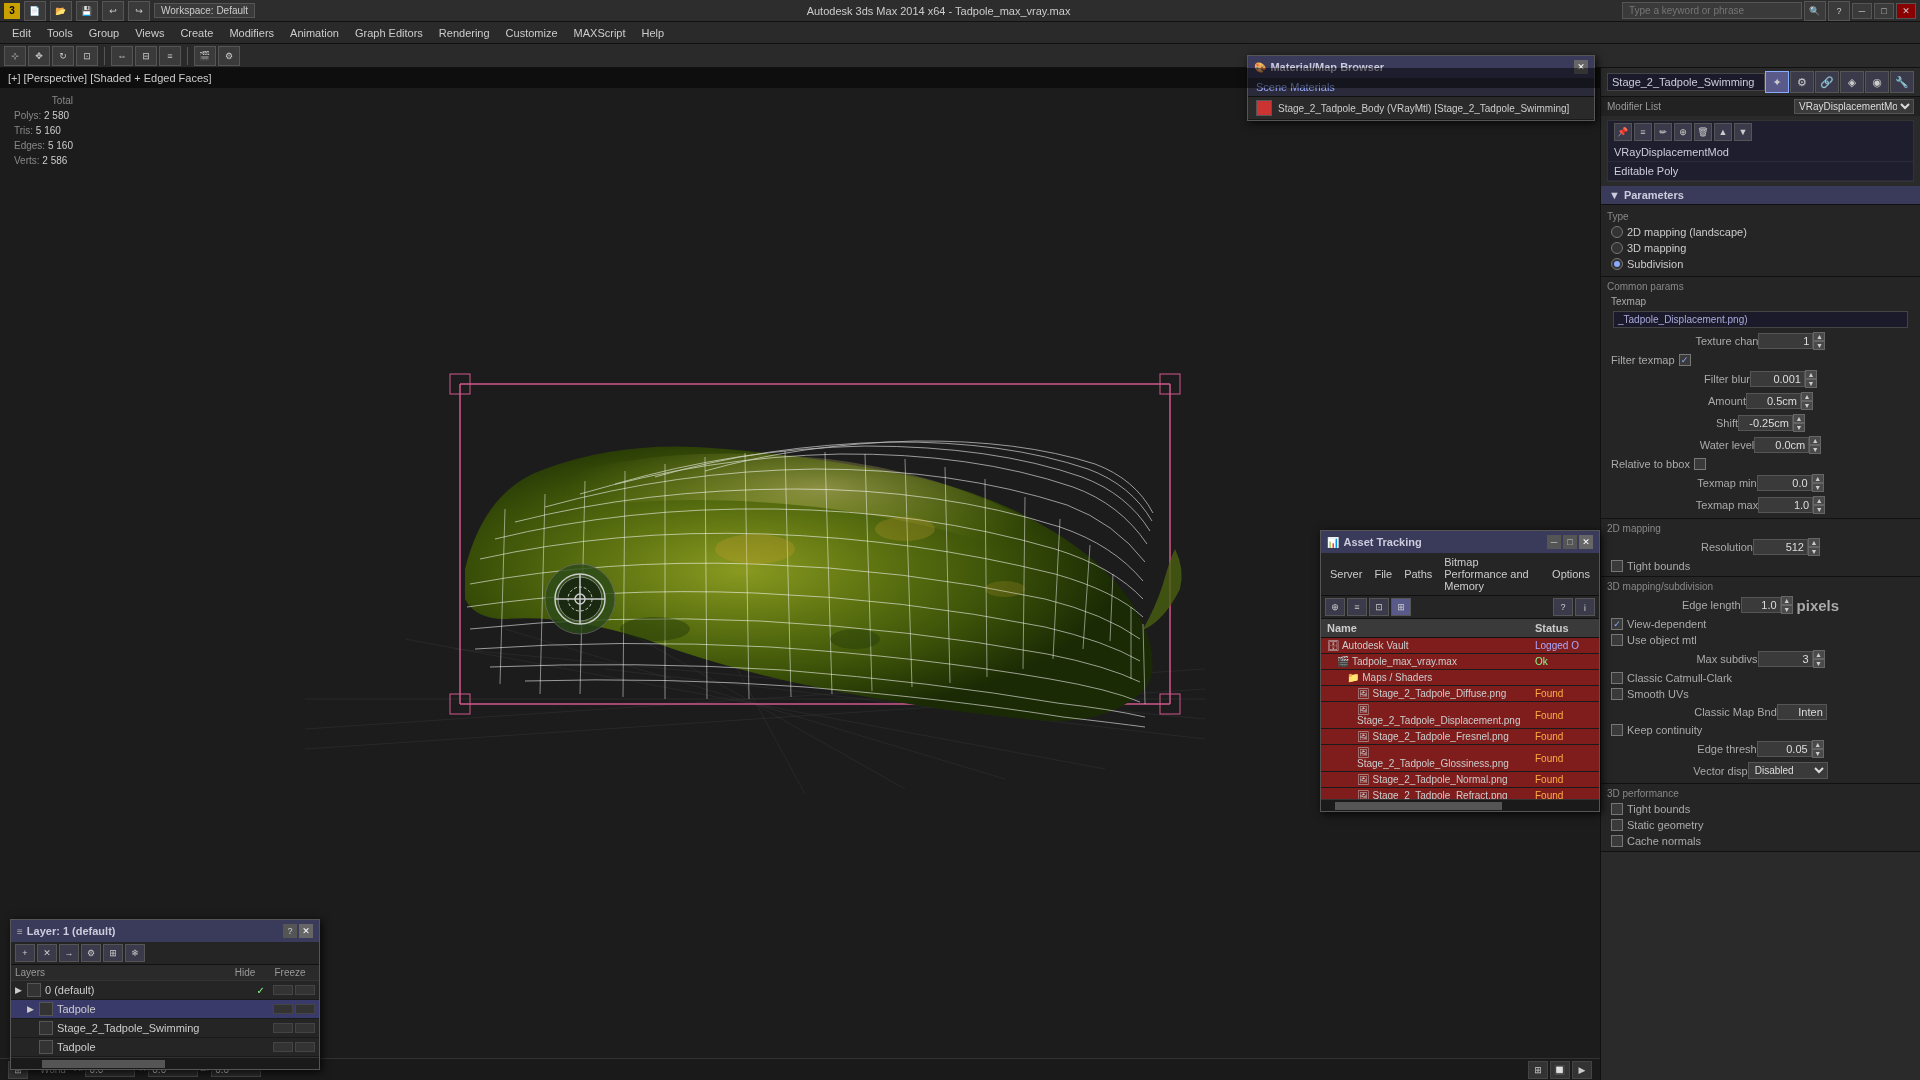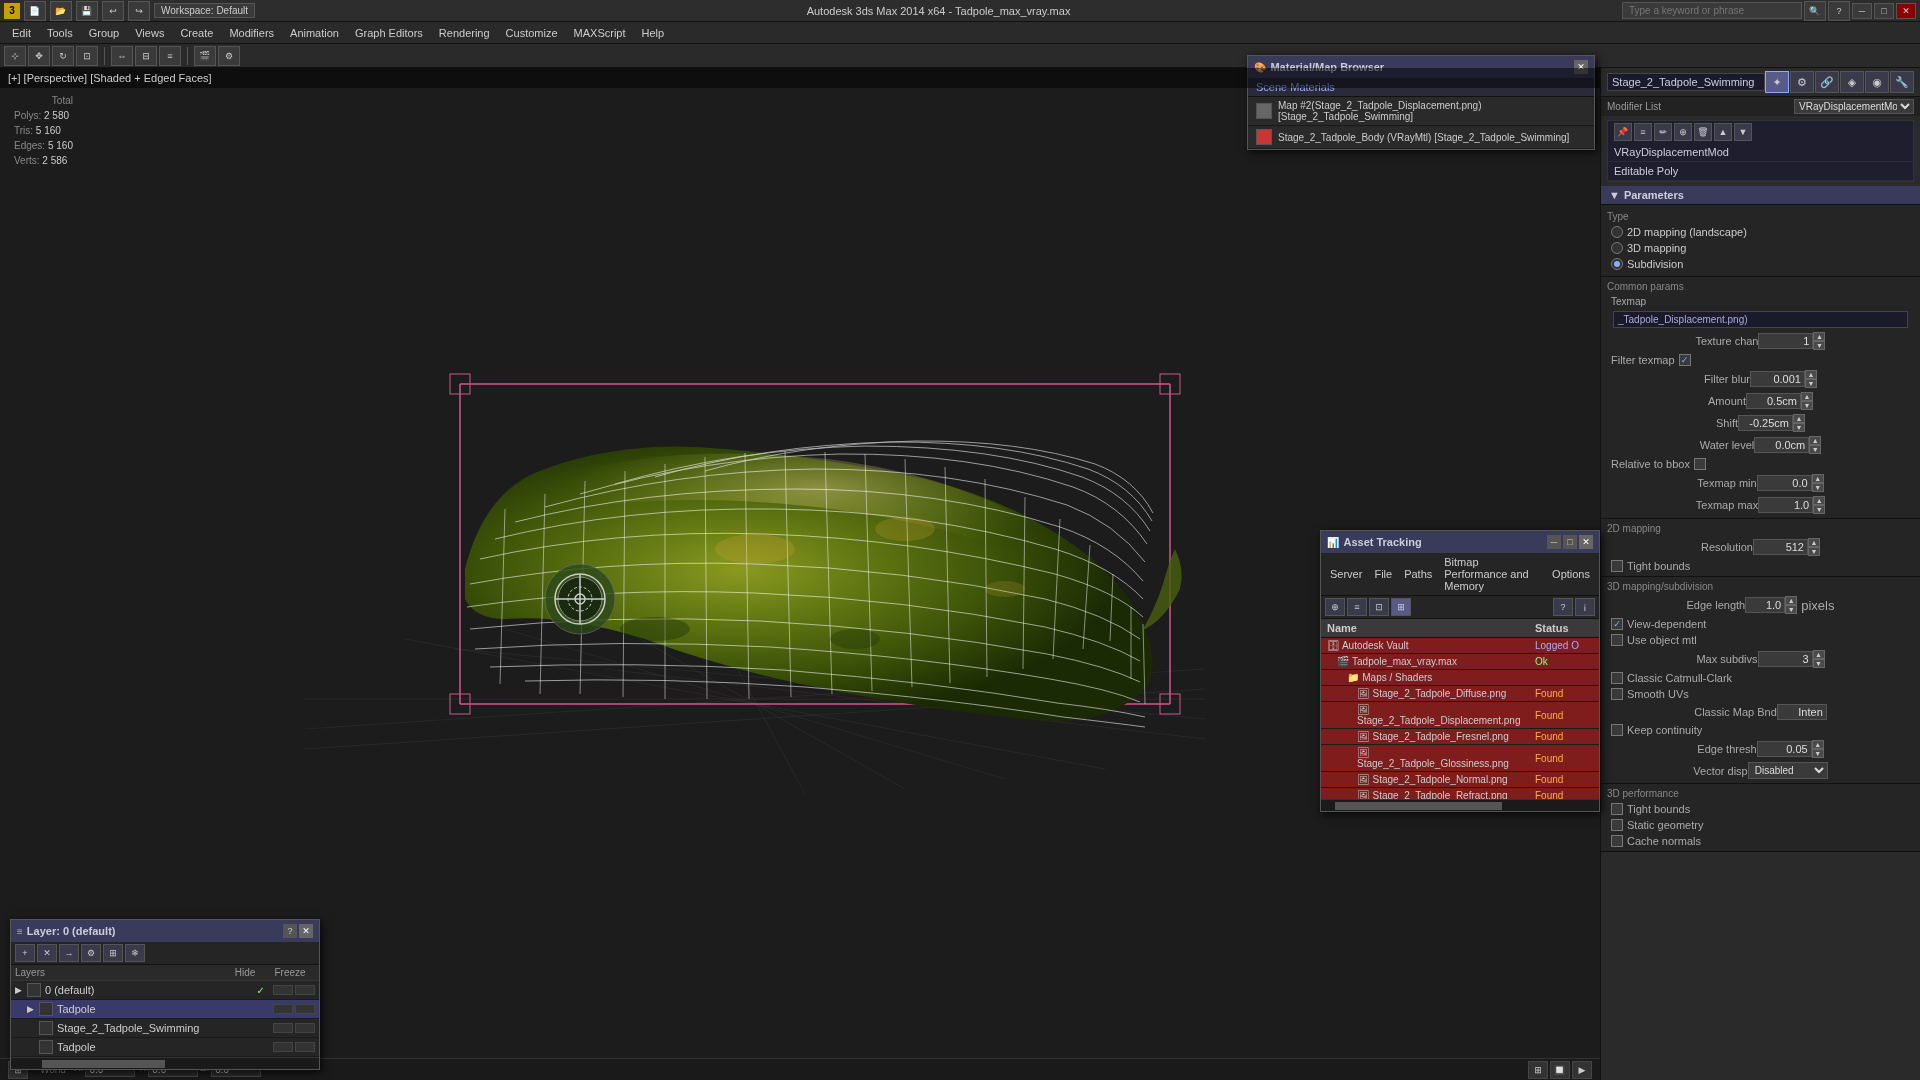--- a/index.html
+++ b/index.html
@@ -882,21 +882,21 @@
       <div class="field-row">
         <span class="field-label">Edge length</span>
         <div style="display:flex;align-items:center;gap:4px;">
           <div class="spinner-field">
             <input type="text" class="spinner-input" style="width: 40px;" value="1.0">
             <div class="spinner-btns">
               <div class="spinner-up">▲</div>
               <div class="spinner-down">▼</div>
             </div>
           </div>
-          <span style="font-size:13px;color:#aaa;">pixels</span>
+          <span style="font-size:15px;color:#aaa;font-weight:bold;">pixels</span>
         </div>
       </div>
 
       <div class="checkbox-row">
         <div class="checkbox checked"></div>
         <span class="field-label">View-dependent</span>
       </div>
 
       <div class="checkbox-row">
         <div class="checkbox"></div>
@@ -976,34 +976,30 @@
 <div class="floating-panel mat-browser" style="top:55px;right:325px;width:348px;">
   <div class="float-panel-header">
     <div class="float-panel-title">
       <span style="color:#aaa;font-size:10px;">🎨</span>
       <span>Material/Map Browser</span>
     </div>
     <div class="close-x">✕</div>
   </div>
   <div class="mat-section-label">Scene Materials</div>
   <div class="mat-item">
-    <div class="mat-swatch" style="background:#666;"></div>
-    <span style="font-size:10px;">Map #2(Stage_2_Tadpole_Displacement.png) [Stage_2_Tadpole_Swimming]</span>
-  </div>
-  <div class="mat-item">
     <div class="mat-swatch" style="background:#cc3333;"></div>
     <span style="font-size:10px;">Stage_2_Tadpole_Body (VRayMtl) [Stage_2_Tadpole_Swimming]</span>
   </div>
 </div>
 
 <div class="floating-panel layer-panel">
   <div class="float-panel-header">
     <div class="float-panel-title">
       <span style="color:#aaa;font-size:10px;">≡</span>
-      <span>Layer: 0 (default)</span>
+      <span>Layer: 1 (default)</span>
     </div>
     <div style="display:flex;gap:2px;">
       <div style="width:14px;height:14px;background:#555;display:flex;align-items:center;justify-content:center;font-size:9px;cursor:pointer;color:#ccc;">?</div>
       <div class="close-x">✕</div>
     </div>
   </div>
 
   <div class="layer-toolbar">
     <div class="panel-tool-btn">+</div>
     <div class="panel-tool-btn">✕</div>

